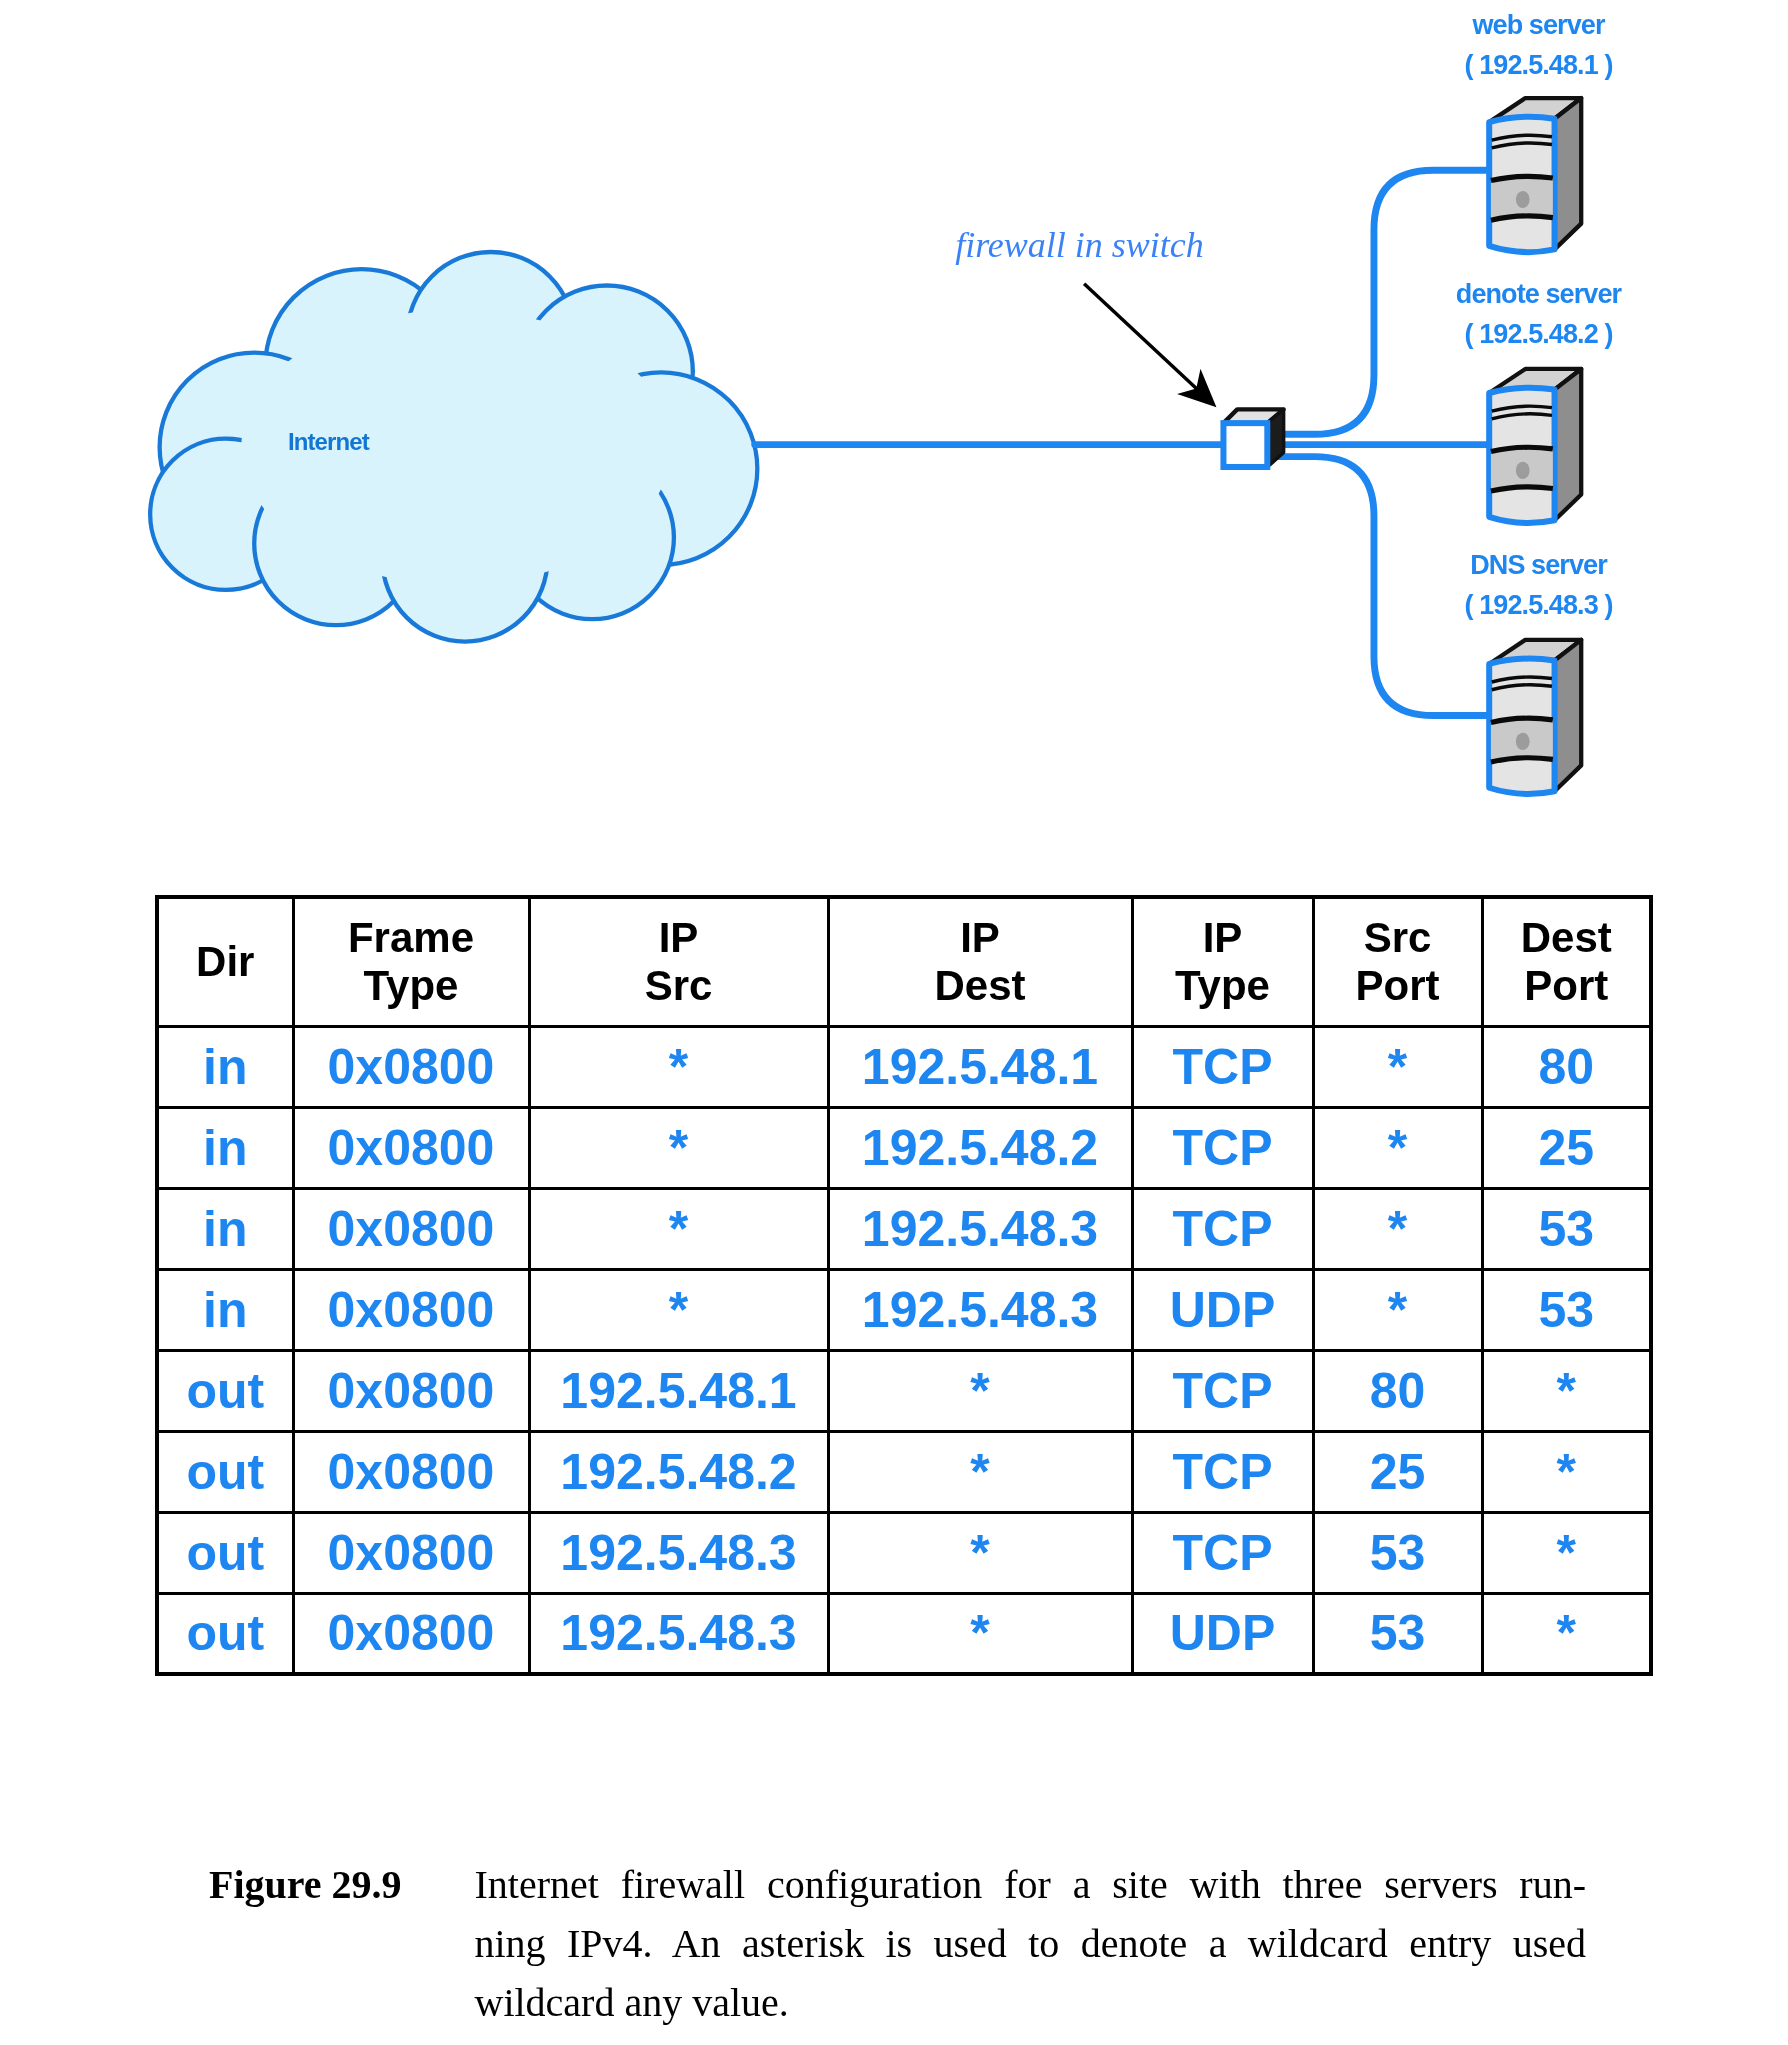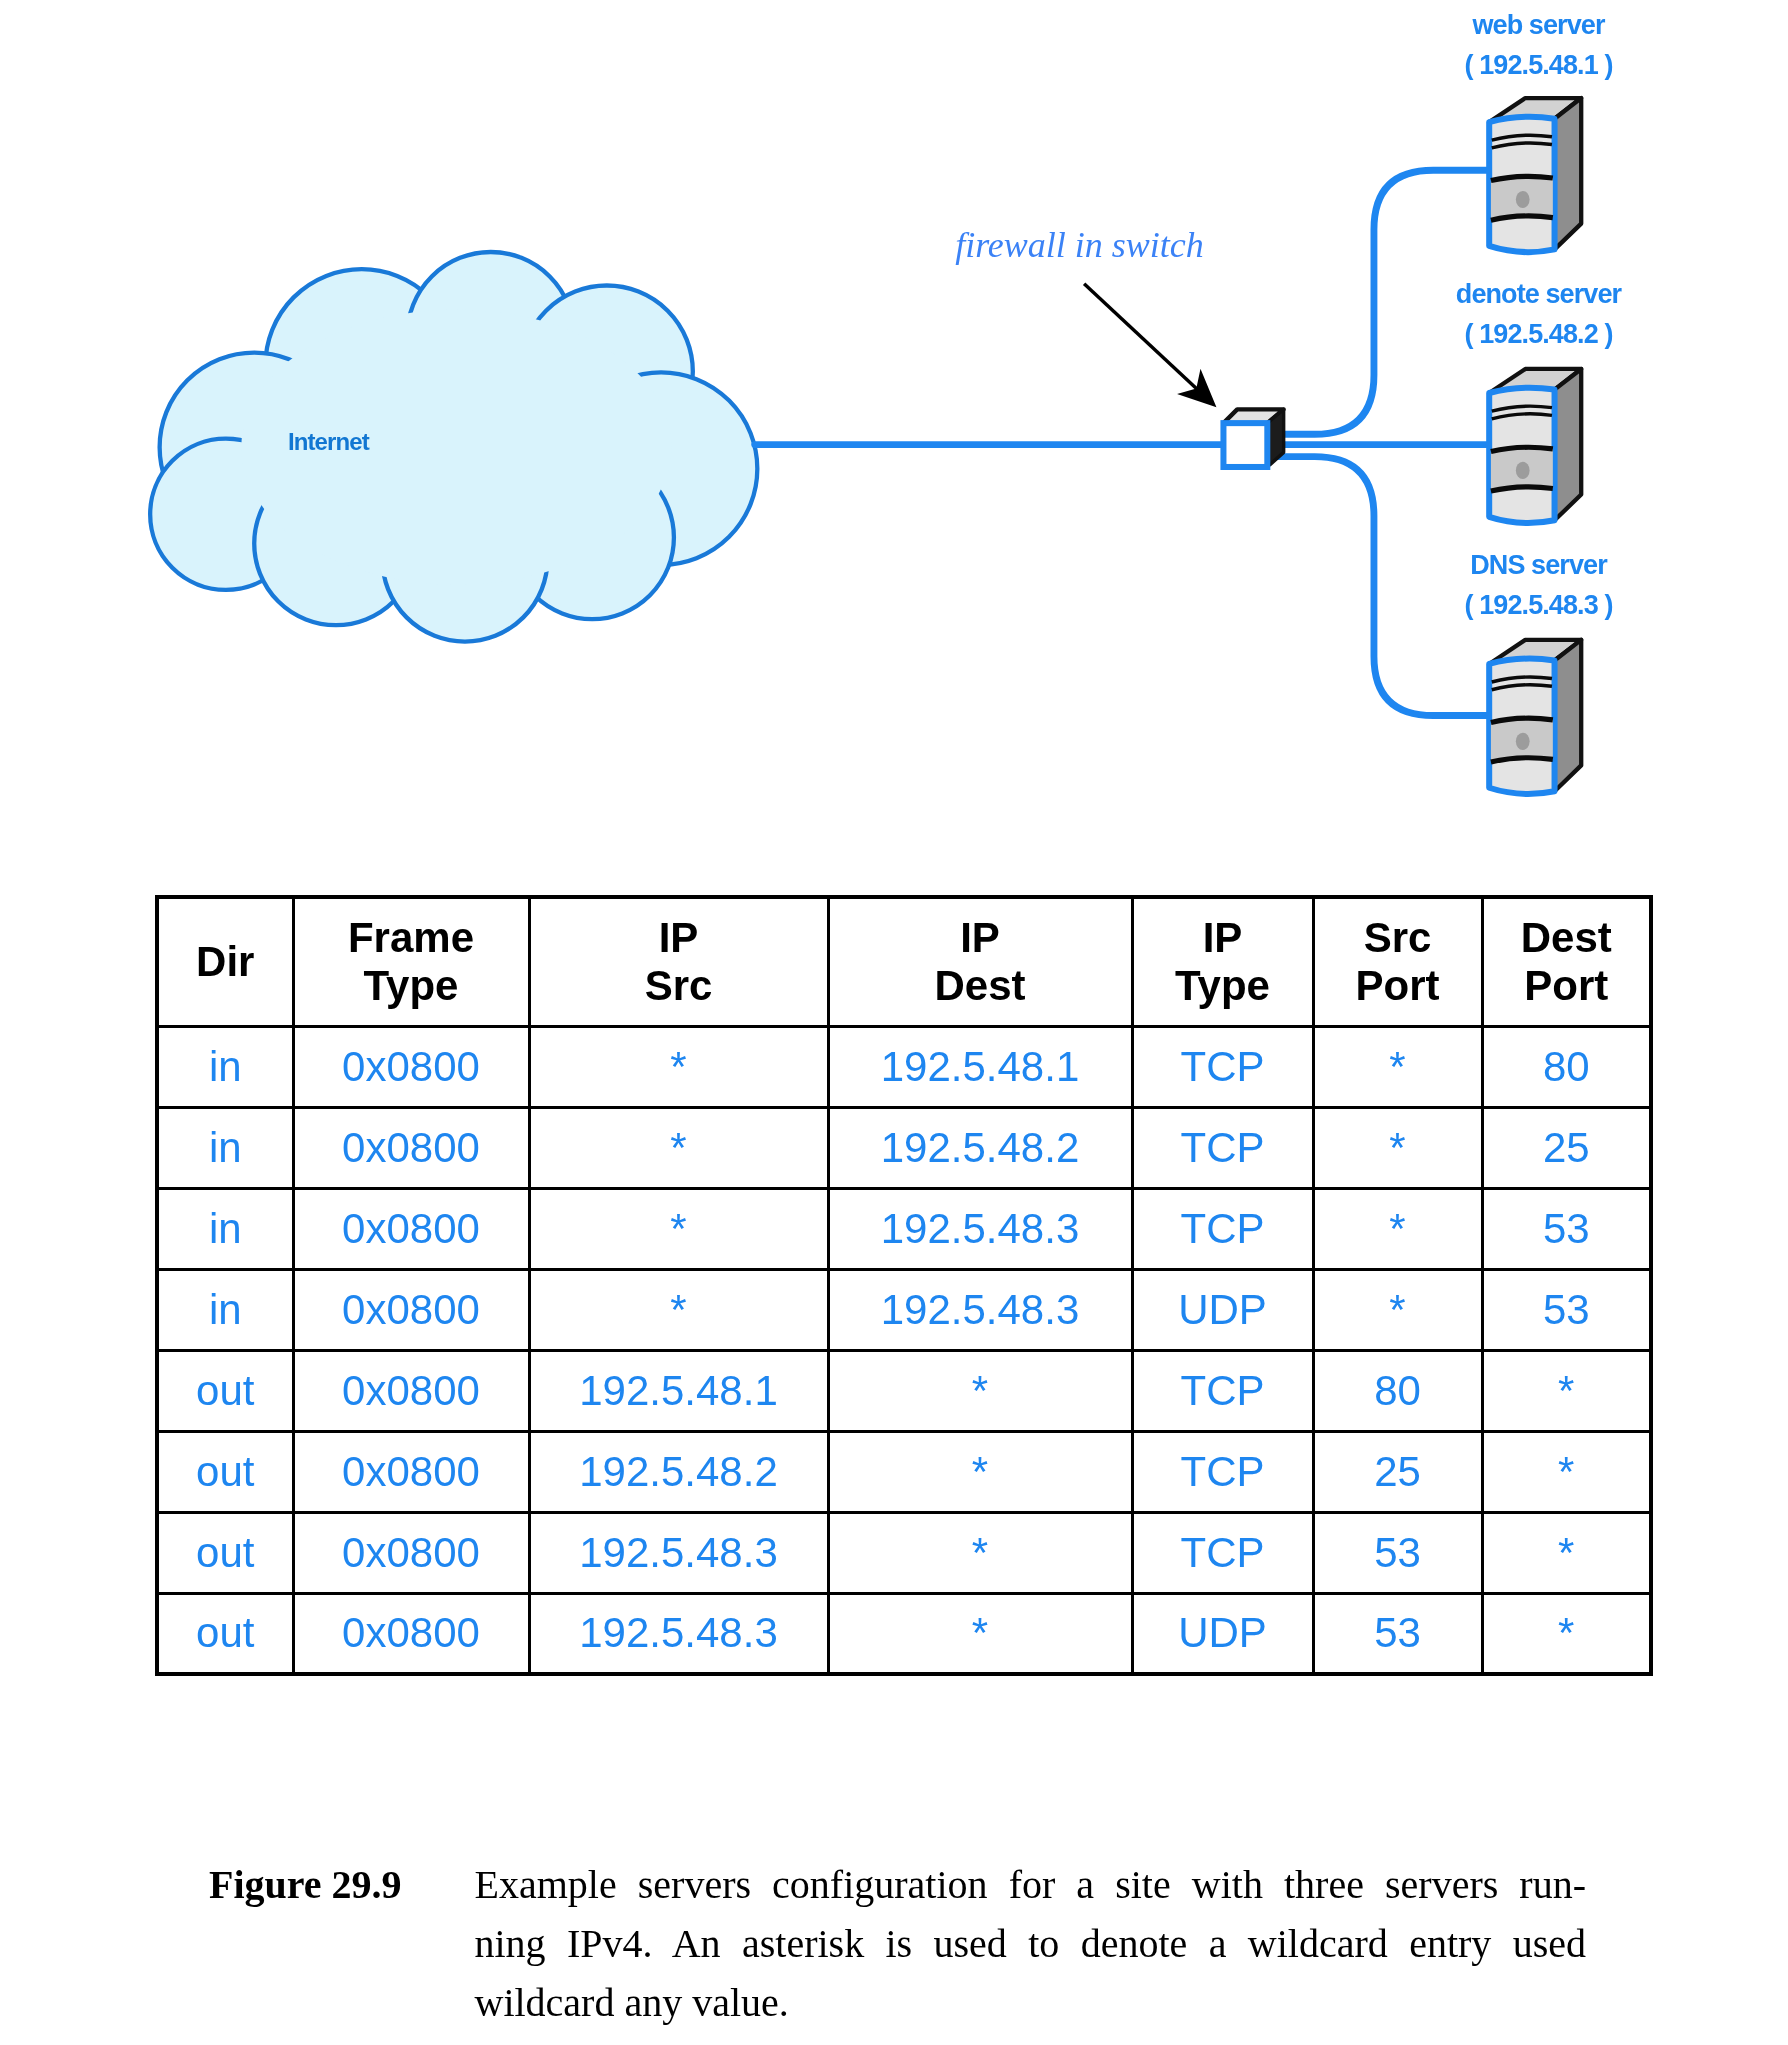--- a/index.html
+++ b/index.html
@@ -43,21 +43,21 @@
     color:var(--c-blue);font-weight:bold;font-size:27px;line-height:40px;letter-spacing:-0.9px;}
   .srv-label.web{top:5.2px;} .srv-label.email{top:274px;} .srv-label.dns{top:545px;}
 
   
   .table-wrap{position:absolute;left:155px;top:895px;}
   table.fw{border-collapse:collapse;table-layout:fixed;width:1493px;border:4.3px solid #000;}
   table.fw th,table.fw td{border:3.4px solid #000;text-align:center;vertical-align:middle;padding:0;}
   table.fw thead tr{height:129px;}
   table.fw tbody tr{height:81px;}
   table.fw th{font-size:42px;line-height:48px;color:#000;font-weight:bold;}
-  table.fw td{font-size:42px;color:var(--c-blue);font-weight:normal;}
+  table.fw td{font-size:50px;color:var(--c-blue);font-weight:bold;}
   col.c0{width:136px;} col.c1{width:236px;} col.c2{width:299px;} col.c3{width:304px;}
   col.c4{width:181px;} col.c5{width:169px;} col.c6{width:169px;}
 
   
   .caption{position:absolute;left:209px;top:1843px;width:1377px;display:flex;
     font-family:"Liberation Serif",serif;font-size:40px;line-height:59px;color:#000;margin-top:12px;}
   .cap-label{width:238px;font-weight:bold;flex:none;}
   .cap-text{flex:1;margin-left:27.5px;}
   .cap-line{text-align:justify;text-align-last:justify;}
   .cap-line.last{text-align:left;text-align-last:left;}
@@ -248,20 +248,20 @@
             <td>53</td>
             <td>*</td>
           </tr>
         </tbody>
     </table>
   </div>
 
   <div class="caption">
     <div class="cap-label">Figure 29.9</div>
     <div class="cap-text">
-        <div class="cap-line">Example servers configuration for a site with three servers run-</div>
+        <div class="cap-line">Internet firewall configuration for a site with three servers run-</div>
         <div class="cap-line">ning IPv4.  An asterisk is used to denote a wildcard entry used</div>
         <div class="cap-line last">wildcard any value.</div>
       </div>
   </div>
 
 </div>
 
 
 </body></html>

